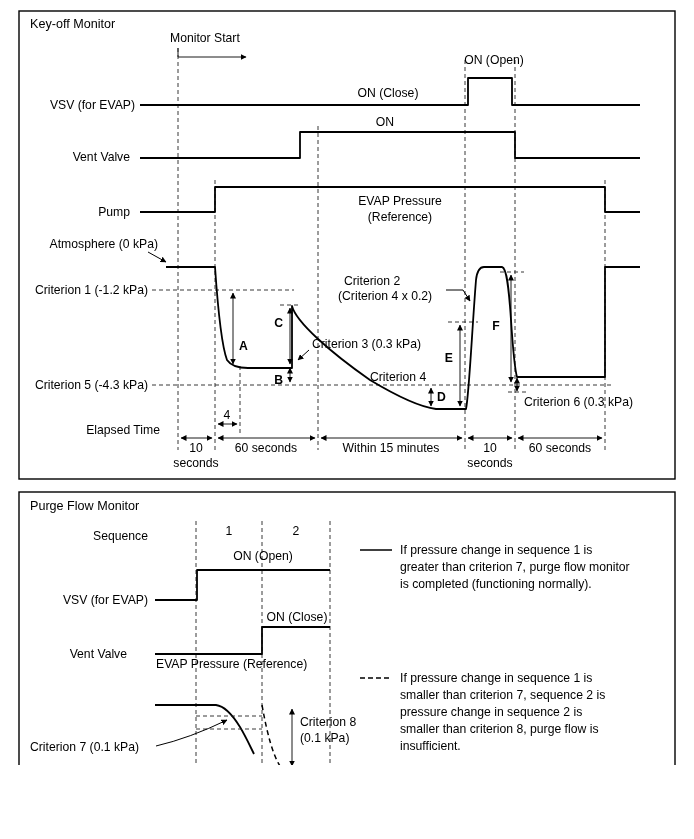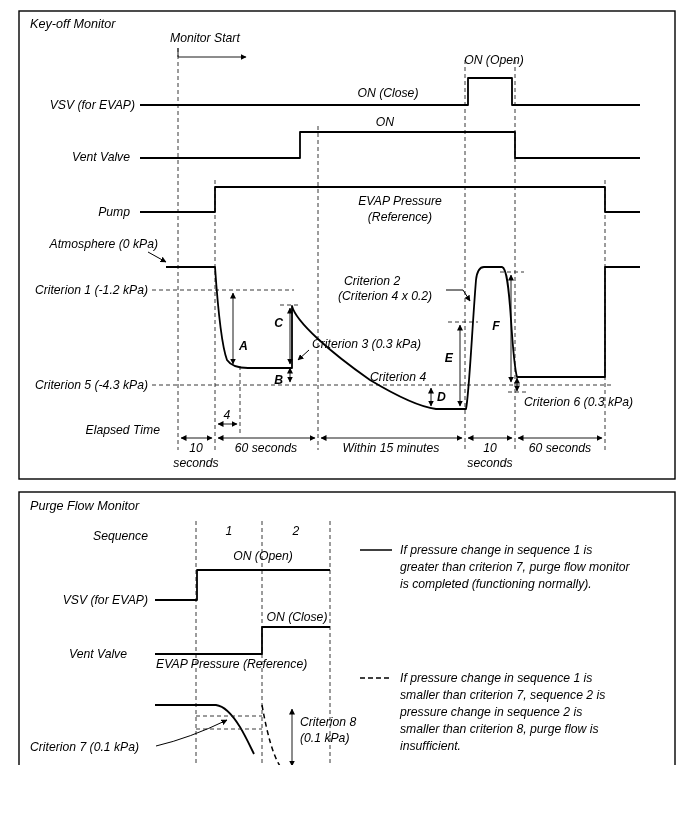--- a/index.html
+++ b/index.html
@@ -1,16 +1,16 @@
 <!DOCTYPE html>
 <html><head>
 <meta charset="utf-8">
 <style>
   html,body{margin:0;padding:0;background:#fff;}
-  .page{position:relative;width:694px;height:765px;background:#ffffff;overflow:hidden;font-style:italic;}
+  .page{position:relative;width:694px;height:765px;background:#ffffff;overflow:hidden;}
   svg{display:block;}
   svg text{font-family:"Liberation Sans", sans-serif;font-size:12.2px;fill:#000;}
   .ttl{font-size:12.6px;}
   .bold{font-weight:700;}
   .small{font-size:10px;}
   .figid{font-size:10px;font-weight:600;}
   .boxline{fill:none;stroke:#000;stroke-width:1.4;}
   .trace{fill:none;stroke:#000;stroke-width:1.8;stroke-linejoin:round;}
   .dash{fill:none;stroke:#222;stroke-width:0.9;stroke-dasharray:4 3;}
   .meas{fill:none;stroke:#000;stroke-width:0.9;}

